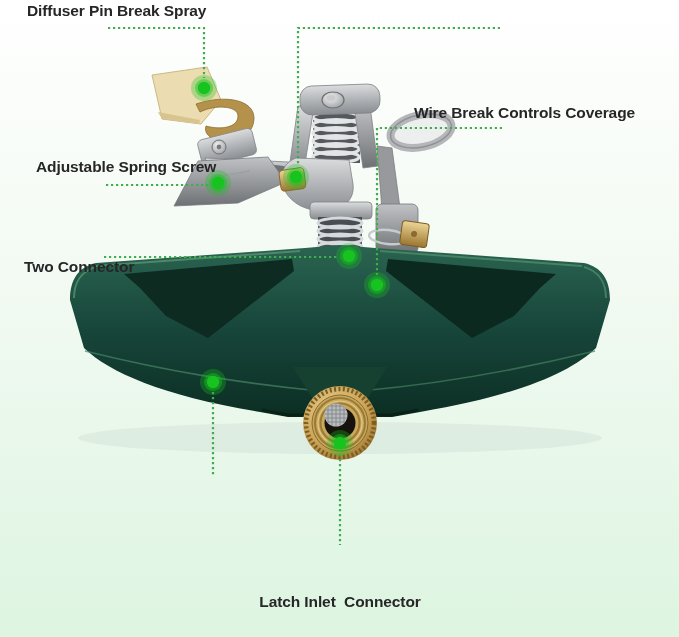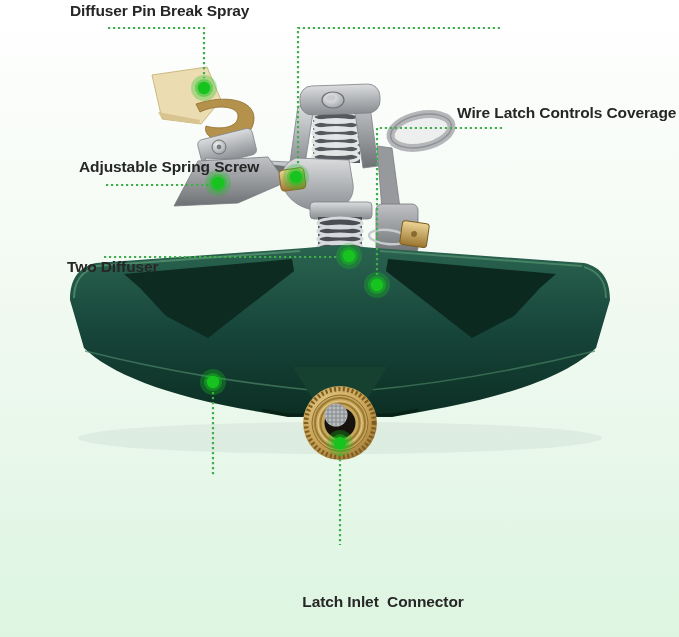--- a/index.html
+++ b/index.html
@@ -11,21 +11,20 @@
     font-family:"Liberation Sans",sans-serif;
   }
   .stage svg{position:absolute;left:0;top:0;}
   .label{
     position:absolute;
     font-weight:700;
     font-size:15.5px;
     letter-spacing:-0.1px;
     color:var(--label-text,#262626);
     white-space:pre;
-    margin-left:43px;
   }
   .label span{display:block;}
   .multiline{line-height:22px;}
   .centered{text-align:center;}
   .leader{stroke:var(--leader-green,#3fae4c);stroke-width:2.2;fill:none;stroke-dasharray:2.2 2.8;}
   .dot-glow{fill:var(--accent-green,#17c31f);opacity:0.30;}
   .dot-mid{fill:var(--accent-green,#17c31f);opacity:0.45;}
   .dot-core{fill:var(--accent-green,#17c31f);}
 </style>
 </head>
@@ -256,24 +255,24 @@
       </g>
       <g>
         <circle class="dot-glow" cx="340" cy="443" r="13"></circle>
           <circle class="dot-mid" cx="340" cy="443" r="9"></circle>
           <circle class="dot-core" cx="340" cy="443" r="6.2"></circle>
       </g>
     </g>
   </svg>
 
   <div class="label" style="left:27px;top:2px;">Diffuser Pin Break Spray</div>
-  <div class="label" style="left:414px;top:104px;">Wire Latch Controls Coverage</div>
+  <div class="label" style="left:414px;top:104px;">Wire Break Controls Coverage</div>
   <div class="label" style="left:36px;top:158px;">Adjustable Spring Screw</div>
   <div class="label multiline" style="left:24px;top:212px;">
-    <span>Two Diffuser</span>
+    <span>Two Connector</span>
   </div>
   <div class="label multiline centered" style="left:105px;top:482px;width:200px;">
   </div>
   <div class="label multiline centered" style="left:180px;top:547px;width:320px;">
     <span>Latch Inlet  Connector</span>
     
   </div>
 
 </div>
 

